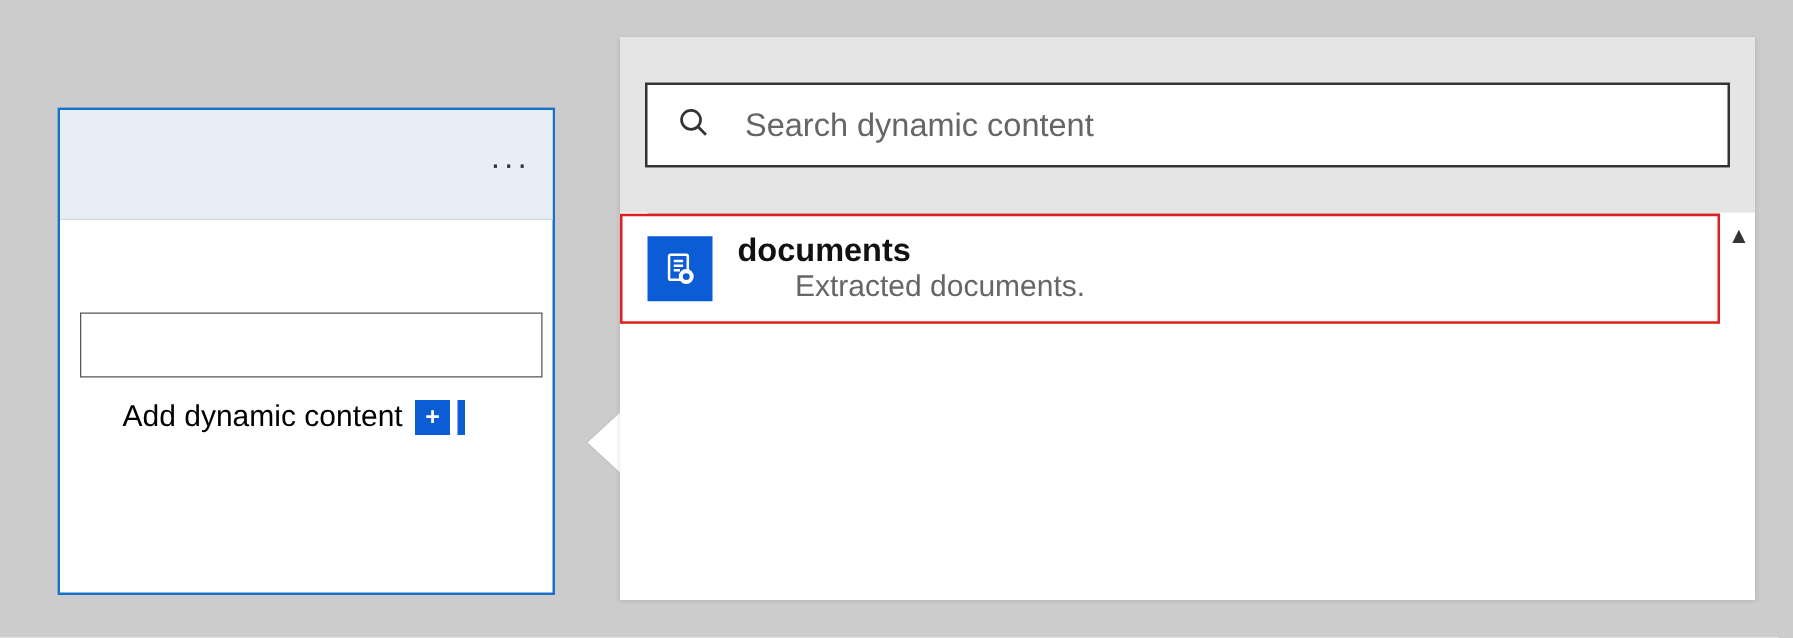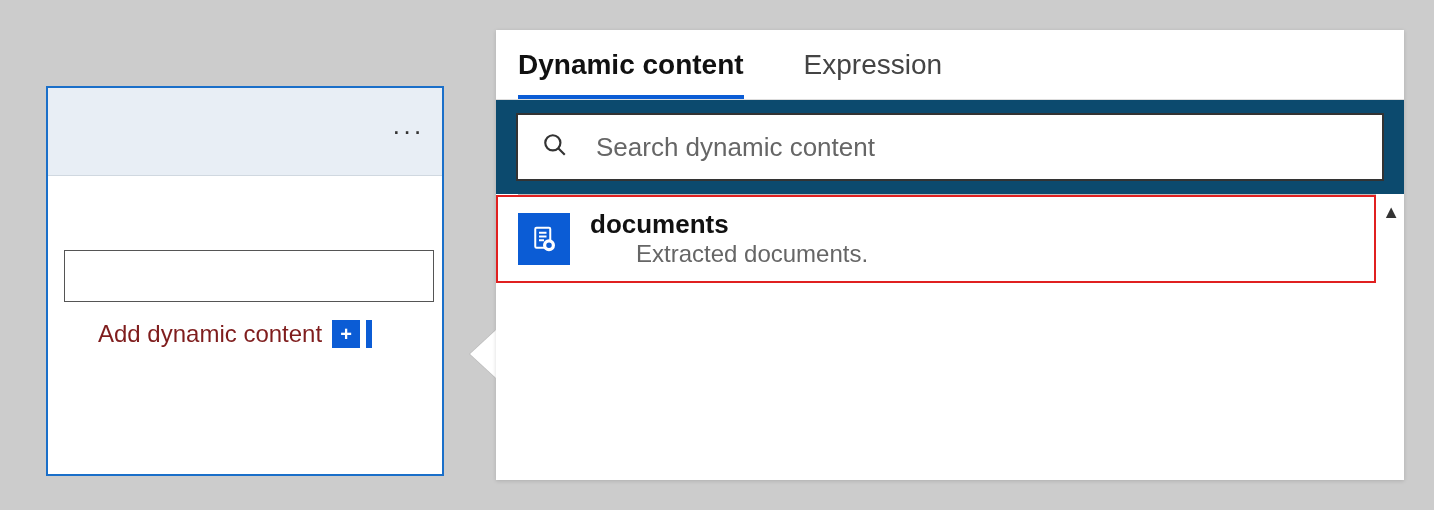--- a/index.html
+++ b/index.html
@@ -49,21 +49,21 @@
     margin-left: -4px;
   }
   .add-dc-row {
     display: flex;
     align-items: center;
     gap: 10px;
     margin-top: 18px;
     padding-left: 30px;
   }
   .add-dc-link {
-    color: #7f1d1d;
+    color: #000000;
     font-size: 24px;
     cursor: pointer;
   }
   .plus-badge {
     width: 28px;
     height: 28px;
     background: #0b5cd5;
     color: #fff;
     display: inline-flex;
     align-items: center;
@@ -117,22 +117,22 @@
     padding-bottom: 18px;
     cursor: pointer;
   }
   .tab.active {
     font-weight: 600;
     color: #111;
     border-bottom: 4px solid #0b5cd5;
     padding-bottom: 14px;
   }
   .search-wrap {
-    background: #0c4a6e;
-    padding: 13px 20px;
+    background: #e5e5e5;
+    padding: 36px 20px;
   }
   .search-box {
     background: #fff;
     border: 2px solid #333;
     height: 68px;
     display: flex;
     align-items: center;
     padding: 0 24px;
     gap: 28px;
   }
@@ -209,24 +209,20 @@
       <span class="add-dc-link">Add dynamic content</span>
       <span class="plus-badge">+</span>
       <span class="tall-bar"></span>
     </div>
   </div>
 </div>
 
 <div class="callout-pointer"></div>
 
 <div class="dc-panel">
-  <div class="tabs">
-    <div class="tab active">Dynamic content</div>
-    <div class="tab">Expression</div>
-  </div>
 
   <div class="search-wrap">
     <div class="search-box">
       <span>
         <svg width="26" height="26" viewBox="0 0 24 24" fill="none" stroke="#333" stroke-width="2">
           <circle cx="10" cy="10" r="7"></circle>
             <line x1="15" y1="15" x2="21" y2="21"></line>
         </svg>
       </span>
       <input type="text" placeholder="Search dynamic content" style="">

